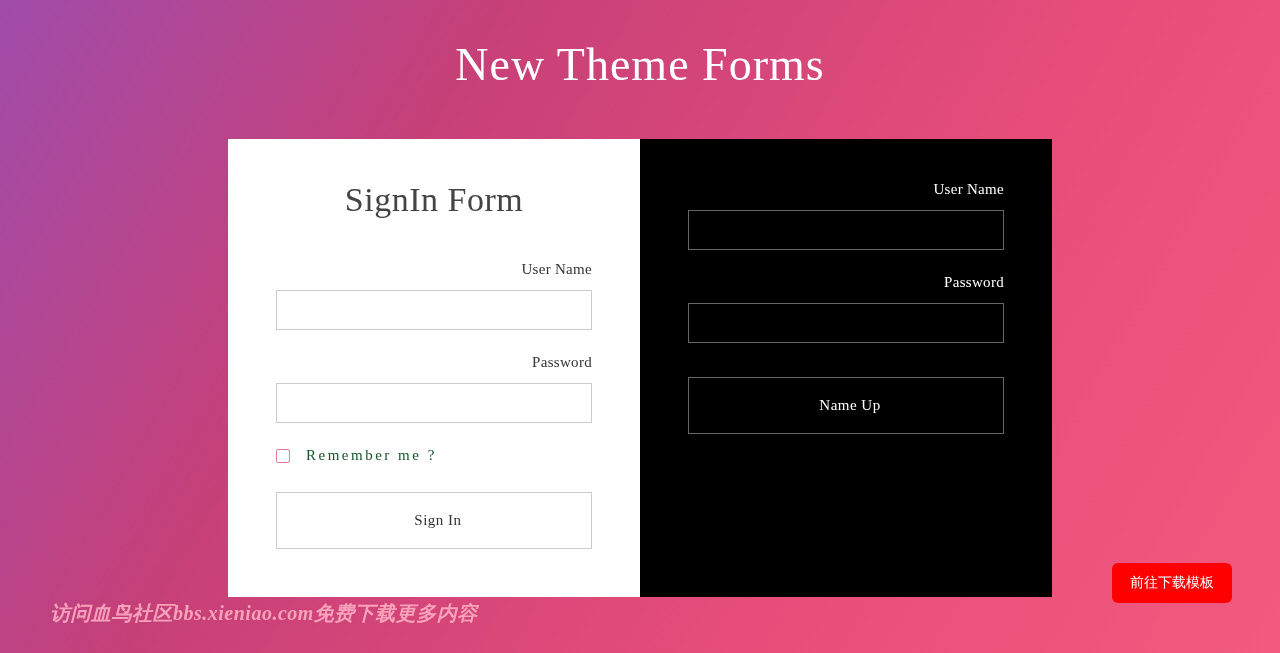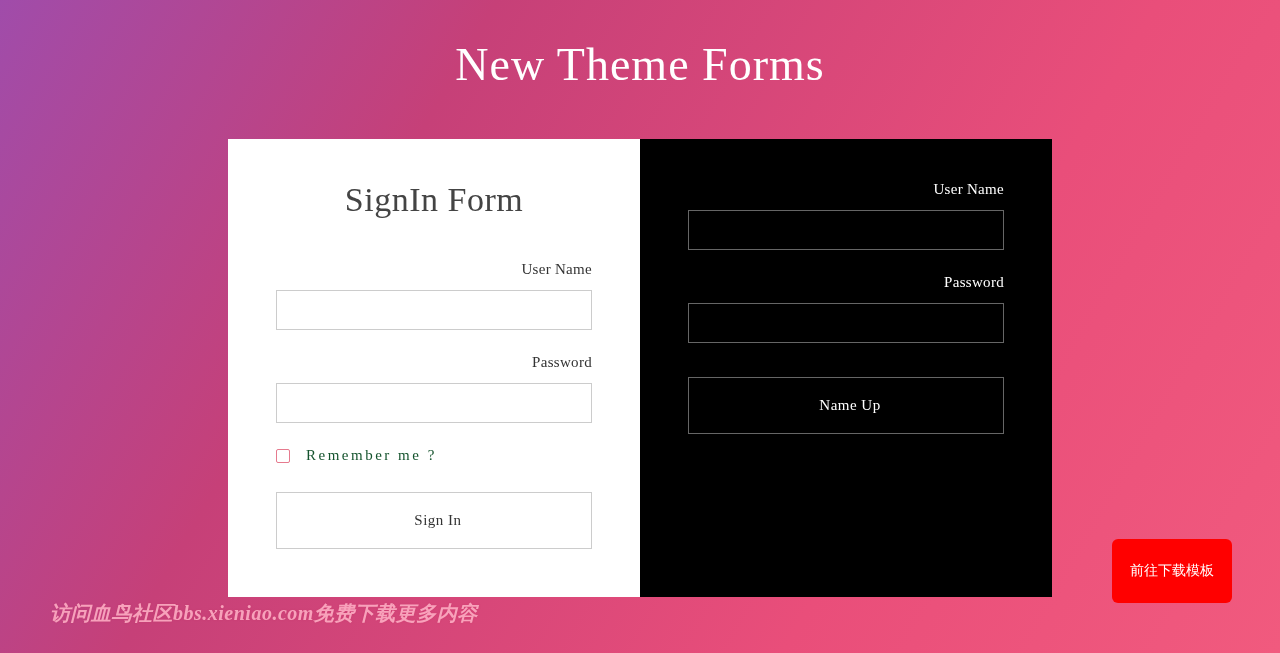--- a/index.html
+++ b/index.html
@@ -148,21 +148,21 @@
     }
     
     .download-button {
       position: fixed;
       right: 48px;
       bottom: 50px;
       background: #ff0000;
       color: #fff;
       border: none;
       border-radius: 6px;
-      padding: 23px 18px;
+      padding: 11px 18px;
       font-size: 14px;
       cursor: pointer;
     }
     
     .watermark {
       position: fixed;
       left: 50px;
       bottom: 26px;
       color: rgba(255, 180, 200, 0.85);
       font-size: 20px;

